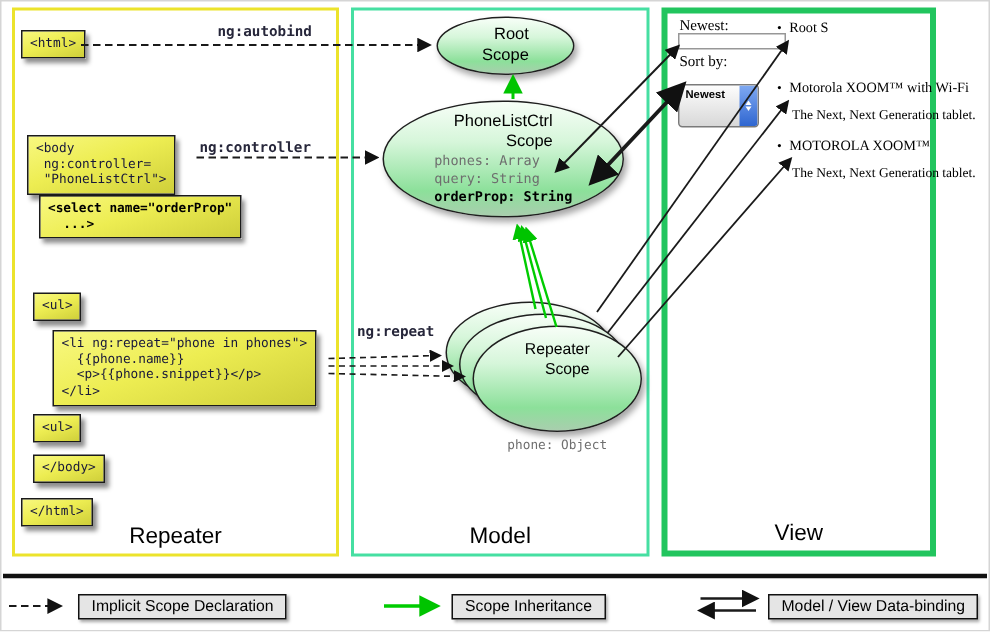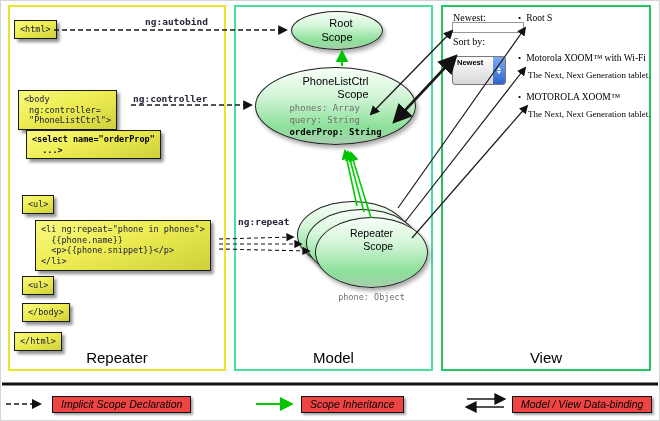--- a/index.html
+++ b/index.html
@@ -3,21 +3,21 @@
 <meta charset="utf-8">
 <style>
   html,body{margin:0;padding:0;background:#fff;}
   #stage{position:relative;width:660px;height:421px;background:#fff;
          font-family:"Liberation Sans",sans-serif;overflow:hidden;
          box-shadow:inset 0 0 0 1px #d5d5d5;}
   
   .col{position:absolute;top:5px;height:366px;box-sizing:border-box;background:#fff;z-index:1;}
   #col-template{left:8px;width:218px;border:2px solid #ece32b;}
   #col-model{left:234px;width:199px;border:2px solid #46dfa2;}
-  #col-view{left:441px;width:210px;border:2px solid #22c55e;}
+  #col-view{left:441px;width:183px;border:4px solid #22c55e;}
   .col-label{position:absolute;bottom:3px;left:0;width:100%;text-align:center;
              font-size:15px;color:#000;}
   
   .codebox{position:absolute;z-index:3;
     background:linear-gradient(160deg,#f8f880 0%,#eded52 45%,#cfcf3a 100%);
     border:1px solid #1a1a1a;box-shadow:2.5px 3px 3px rgba(0,0,0,.45);
     font-family:"DejaVu Sans Mono",monospace;font-size:8.5px;line-height:1.25;
     color:#17173a;padding:3px 5px;white-space:pre;}
   .codebox.bold{font-weight:bold;color:#000;}
   
@@ -47,23 +47,23 @@
   .tri-up{width:0;height:0;border-left:2.5px solid transparent;border-right:2.5px solid transparent;
     border-bottom:3px solid #fff;}
   .tri-down{width:0;height:0;border-left:2.5px solid transparent;border-right:2.5px solid transparent;
     border-top:3px solid #fff;}
   .v-item{position:absolute;z-index:3;left:518px;width:134px;
     font-family:"Liberation Serif",serif;color:#000;}
   .v-item .name-row{display:flex;gap:5px;font-size:9.5px;align-items:baseline;}
   .v-item .bullet{font-size:9px;}
   .v-item .desc{font-size:9px;margin-top:7px;padding-left:10px;}
   
-  .legend-box{position:absolute;top:396px;z-index:3;background:#ef4444;border:1.5px solid #111;
+  .legend-box{position:absolute;top:396px;z-index:3;background:#e5e5e5;border:1.5px solid #111;
     box-shadow:1.5px 1.5px 2px rgba(0,0,0,.35);font-size:10.5px;color:#000;
-    padding:1px 8px 2px;white-space:nowrap;font-style:italic;}
+    padding:1px 8px 2px;white-space:nowrap;}
   
   #arrows{position:absolute;left:0;top:0;width:660px;height:421px;z-index:6;pointer-events:none;}
 </style>
 </head>
 <body>
 
 <div id="stage">
 
   <div class="col" id="col-template">
     <div class="col-label">Repeater</div>

